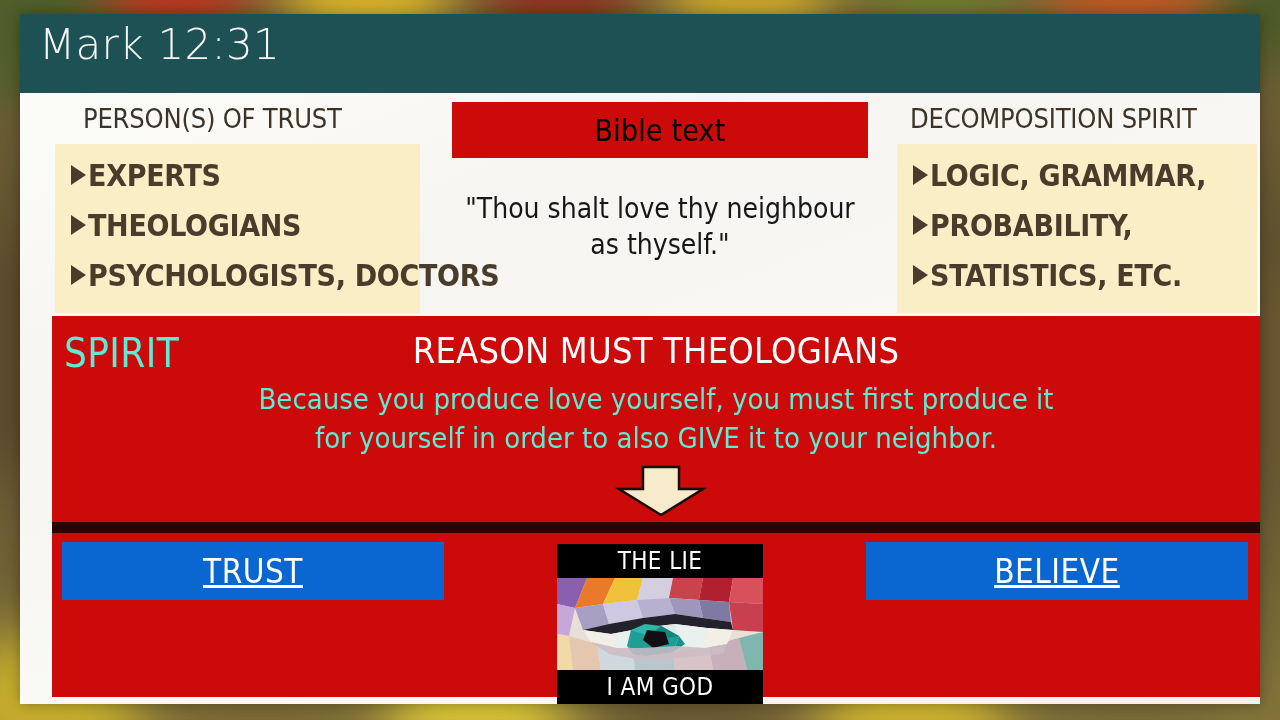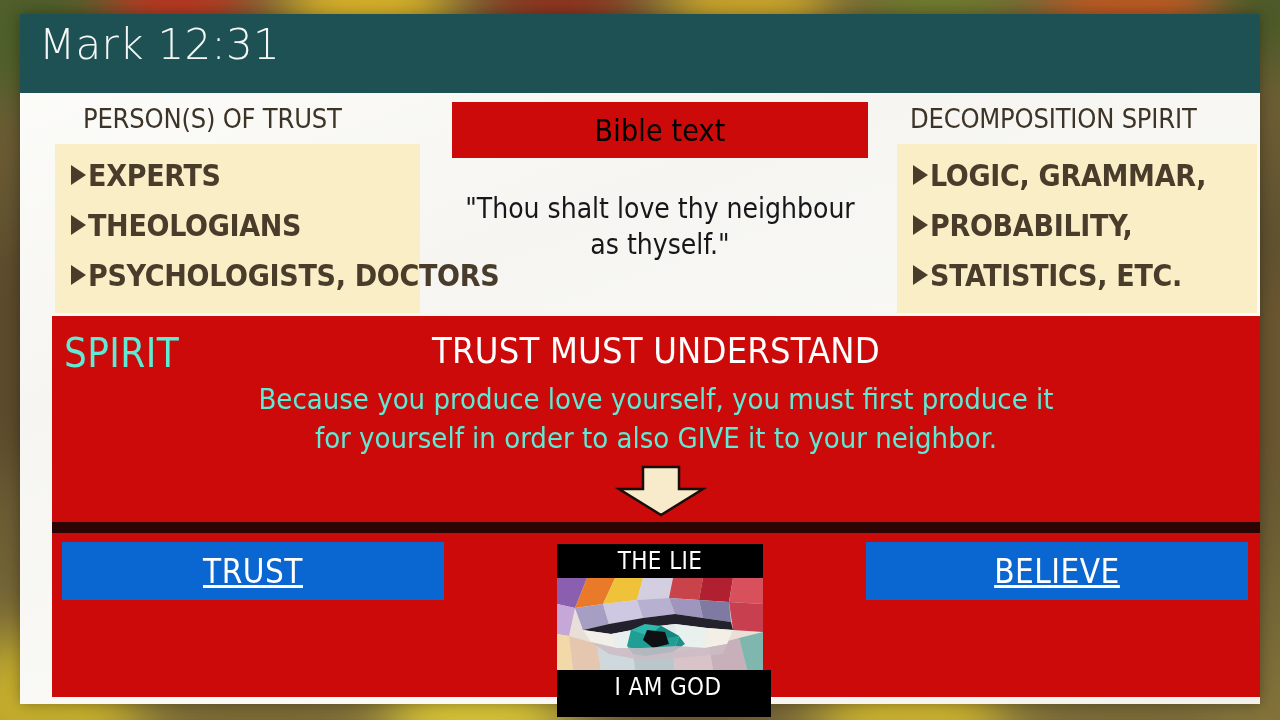--- a/index.html
+++ b/index.html
@@ -255,21 +255,21 @@
     width: 206px;
     text-align: center;
     background: #000000;
     color: #ffffff;
     font-family: "DejaVu Sans Condensed", "Liberation Sans Narrow", "Liberation Sans", sans-serif;
     font-size: 24px;
     line-height: 34px;
     letter-spacing: 0.4px;
   }
   #lie-caption-top    { top: 0px; height: 34px; }
-  #lie-caption-bottom { top: 126px; height: 47px; padding-left: 8px; }
+  #lie-caption-bottom { top: 126px; height: 34px; }
 
   #eye-art {
     position: absolute;
     left: 0;
     top: 34px;
     width: 206px;
     height: 92px;
     overflow: hidden;
     background: #d9cfc6;
   }
@@ -326,21 +326,21 @@
         <span class="bullet-label">PROBABILITY,</span>
       </div>
       <div class="bullet-row">
         <span class="bullet-tri"></span>
         <span class="bullet-label">STATISTICS, ETC.</span>
       </div>
     </div>
 
     <div id="red-panel">
       <div id="spirit-label">SPIRIT</div>
-      <div id="reason-heading">TRUST MUST UNDERSTAND</div>
+      <div id="reason-heading">REASON MUST THEOLOGIANS</div>
       <div id="reason-body">
         <div>Because you produce love yourself, you must first produce it</div>
         <div>for yourself in order to also GIVE it to your neighbor.</div>
       </div>
     </div>
 
     <svg id="down-arrow" viewBox="0 0 92 52">
       <polygon points="28,2 64,2 64,24 88,24 46,50 4,24 28,24" fill="#F7EBCB" stroke="#1a0f08" stroke-width="2.5" stroke-linejoin="miter"></polygon>
     </svg>
 

